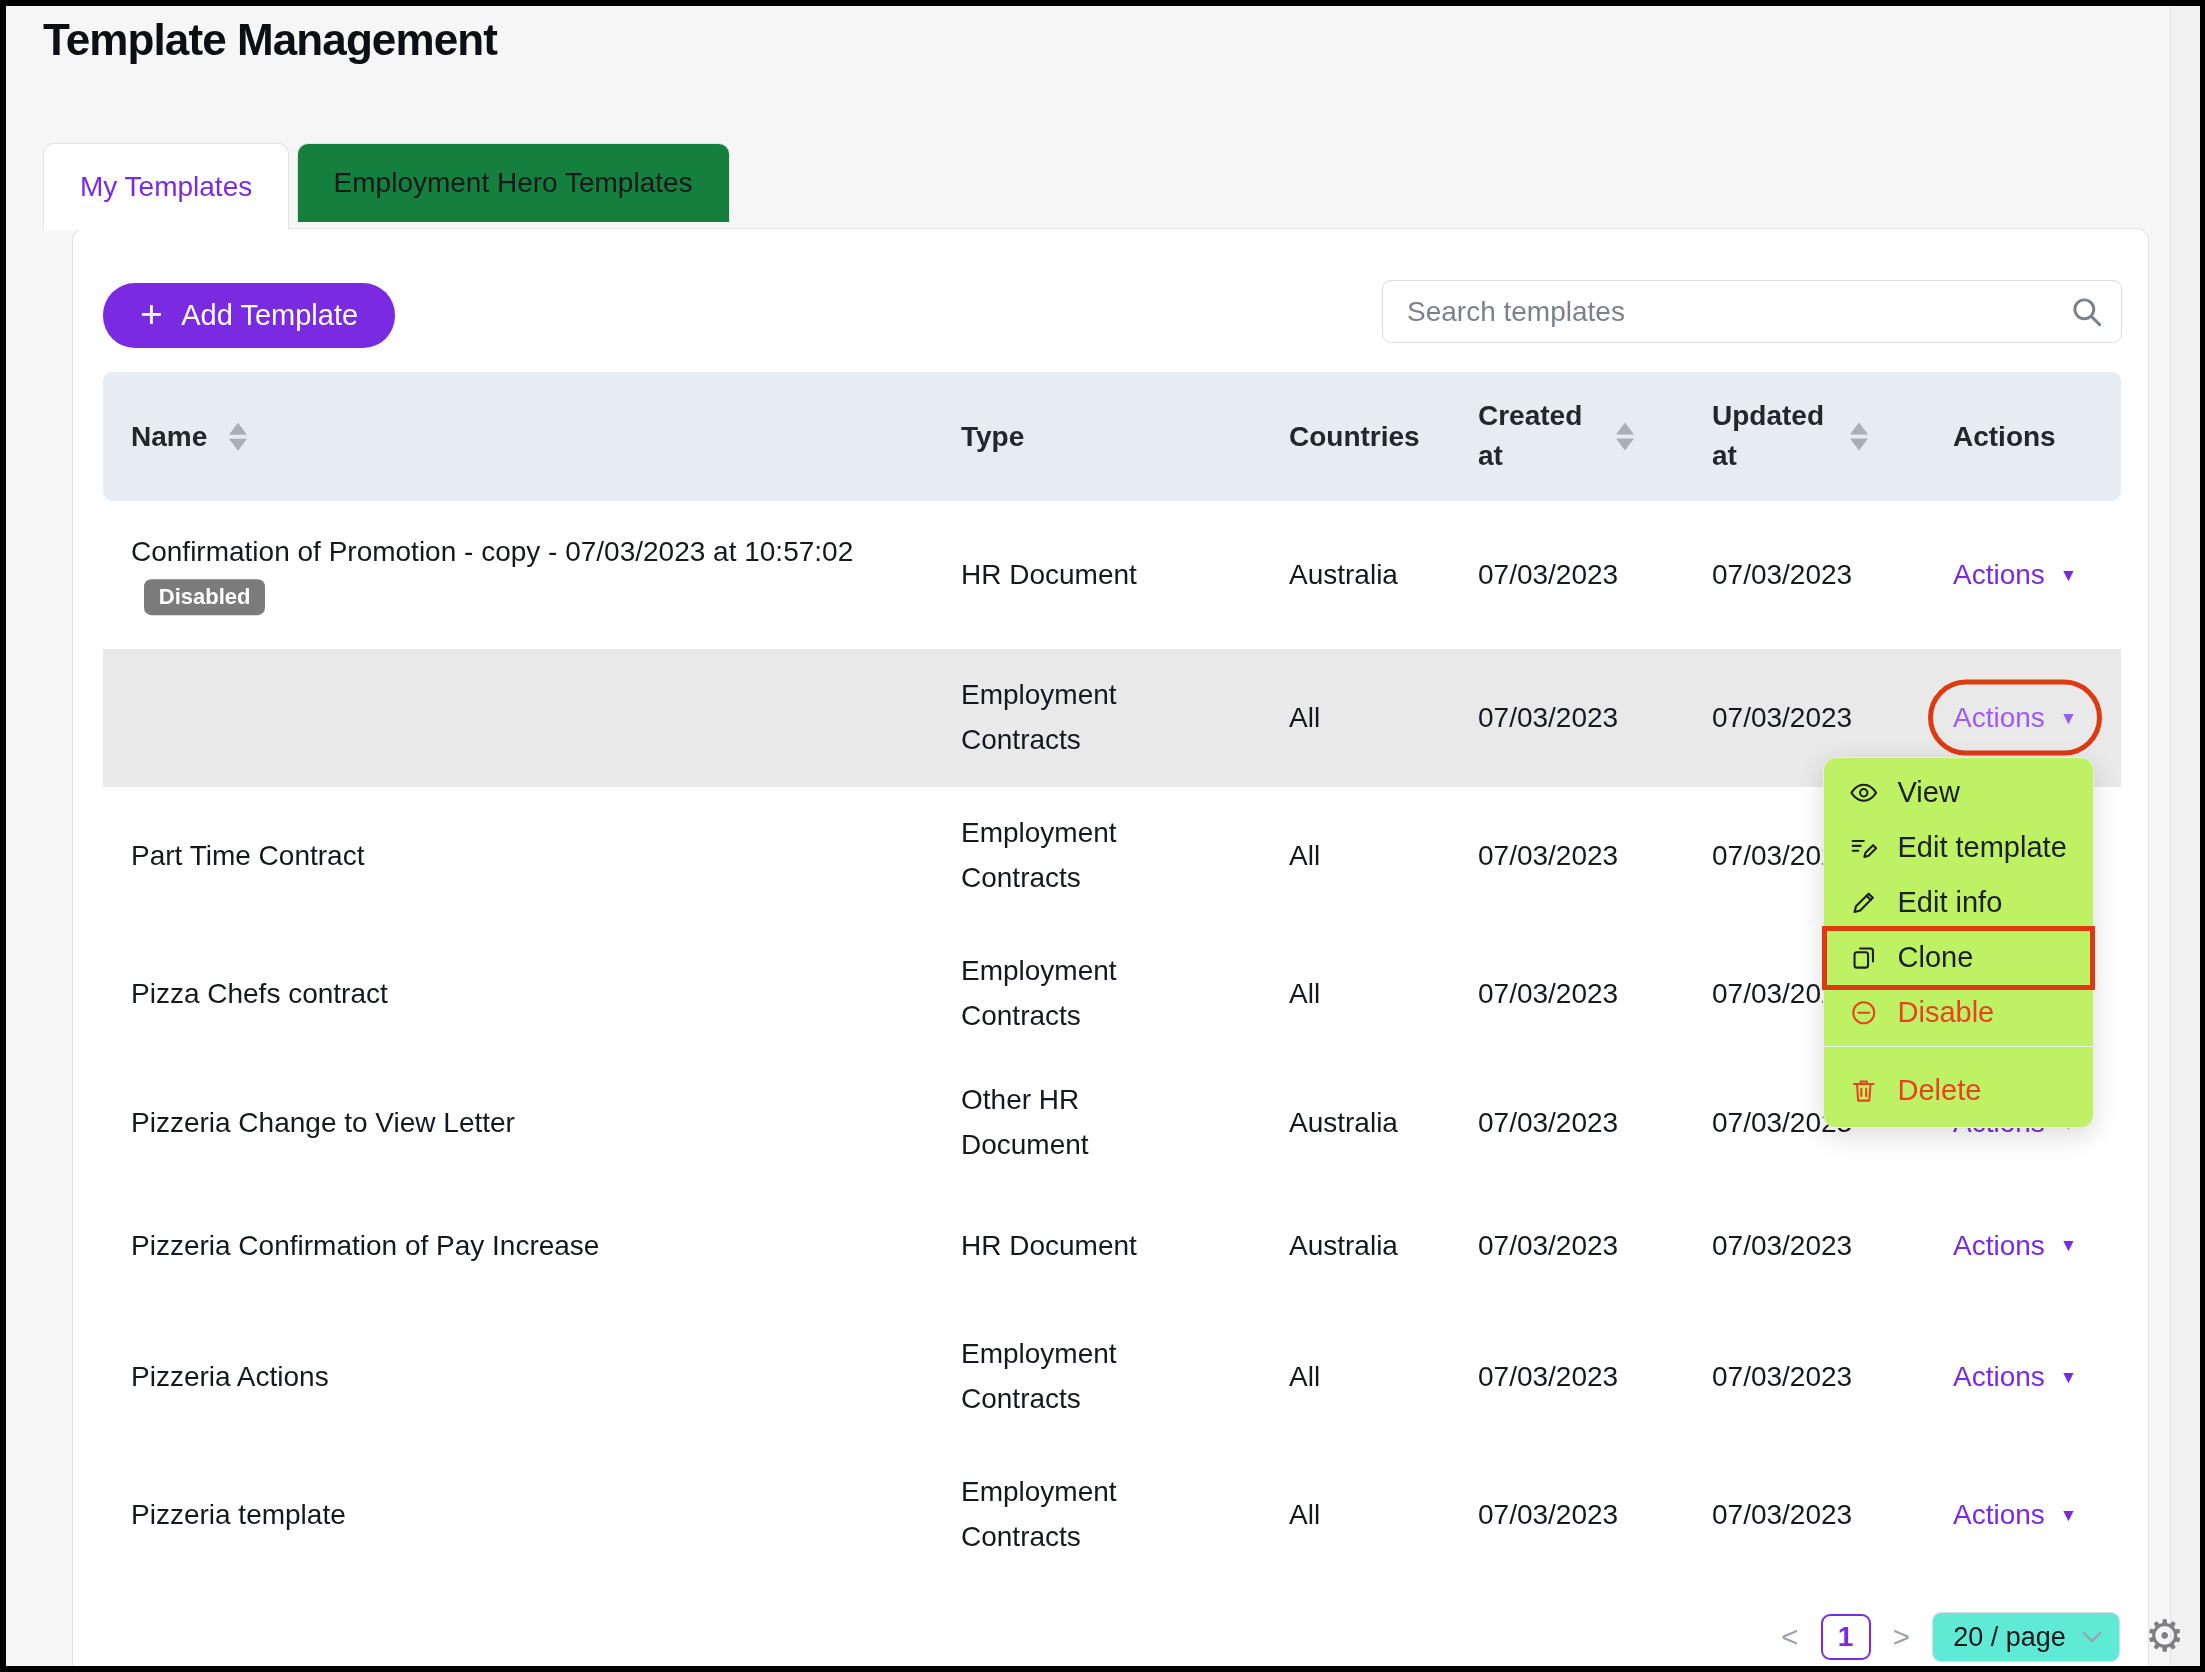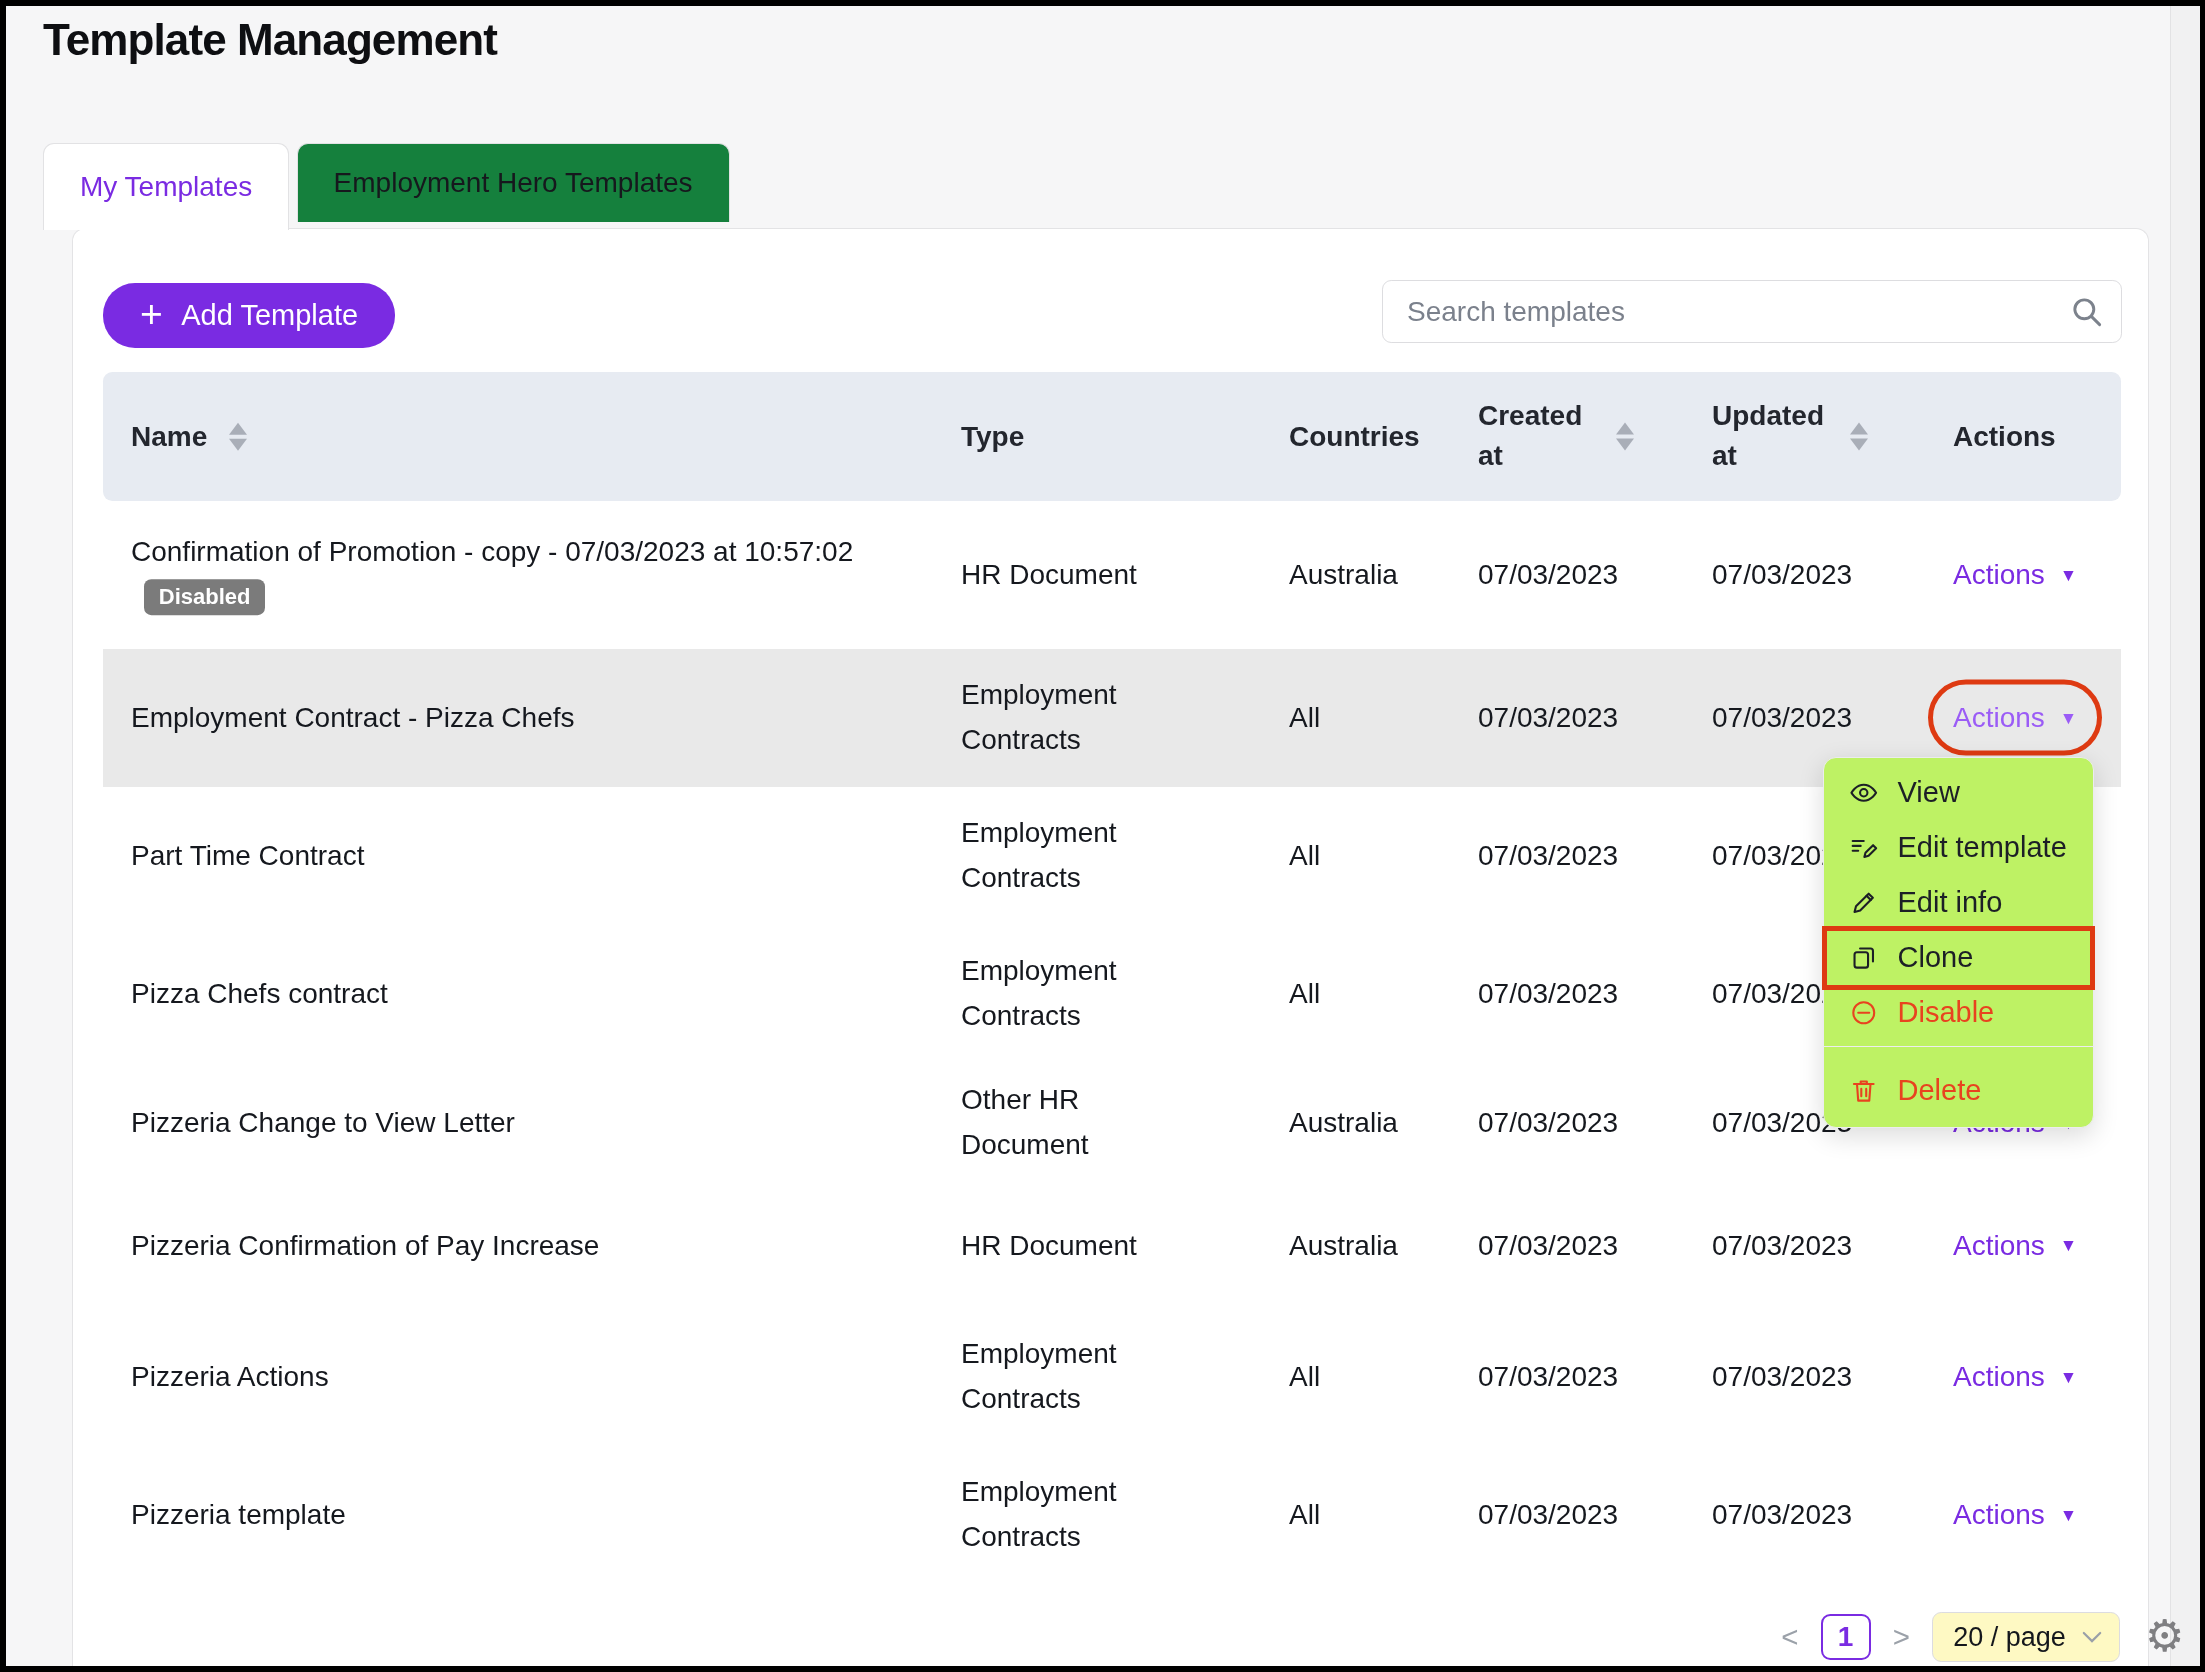--- a/index.html
+++ b/index.html
@@ -120,21 +120,21 @@
     display:flex; align-items:center; gap:18.5px; z-index:3;
   }
   .pg-chevron{font-size:29.5px; color:#9ba1a9; line-height:1; cursor:pointer; padding:0 3.7px;}
   .pg-current{
     box-sizing:border-box; min-width:50px; height:46px; border:2.8px solid var(--accent);
     border-radius:9.2px; color:var(--accent); font-weight:700; font-size:28px;
     display:flex; align-items:center; justify-content:center; cursor:pointer;
   }
   .pg-size{
     box-sizing:border-box; height:50px; border:1.8px solid #dcdce0; border-radius:9.2px;
-    background:#fef9c3; display:flex; align-items:center; gap:16.6px;
+    background:#5eead4; display:flex; align-items:center; gap:16.6px;
     padding:0 16.6px 0 20px; font-size:27px; color:#14171c; cursor:pointer; white-space:nowrap;
   }
   
   .scroll-track{
     position:absolute; right:0; top:0; bottom:0; width:29px;
     background:#f1f1f2; border-left:1.8px solid #e2e2e4; z-index:1;
   }
   .gear{
     position:absolute; left:2139px; top:1604px; z-index:40;
     font-family:"DejaVu Sans", sans-serif; font-size:44px; color:#7f7f82; cursor:pointer;
@@ -222,23 +222,20 @@
         
         <a class="actions-link">
           <span>Actions</span>
           <span class="caret">▼</span>
         </a>
       </span>
     </div>
   </div>
 
   <div class="t-row highlighted annotated">
-    <div class="cell col-name">
-      <span>Employment Contract - Pizza Chefs</span>
-    </div>
     <div class="cell col-type">Employment Contracts</div>
     <div class="cell col-countries">All</div>
     <div class="cell col-created">07/03/2023</div>
     <div class="cell col-updated">07/03/2023</div>
     <div class="cell col-actions">
       <span class="actions-wrap">
         <span class="ellipse-annot"></span>
         <a class="actions-link">
           <span>Actions</span>
           <span class="caret">▼</span>

